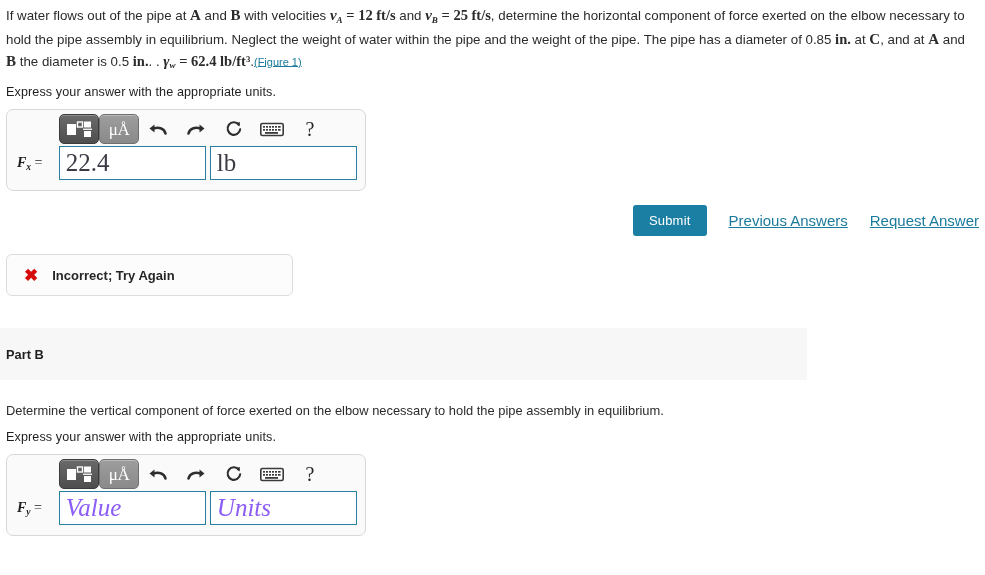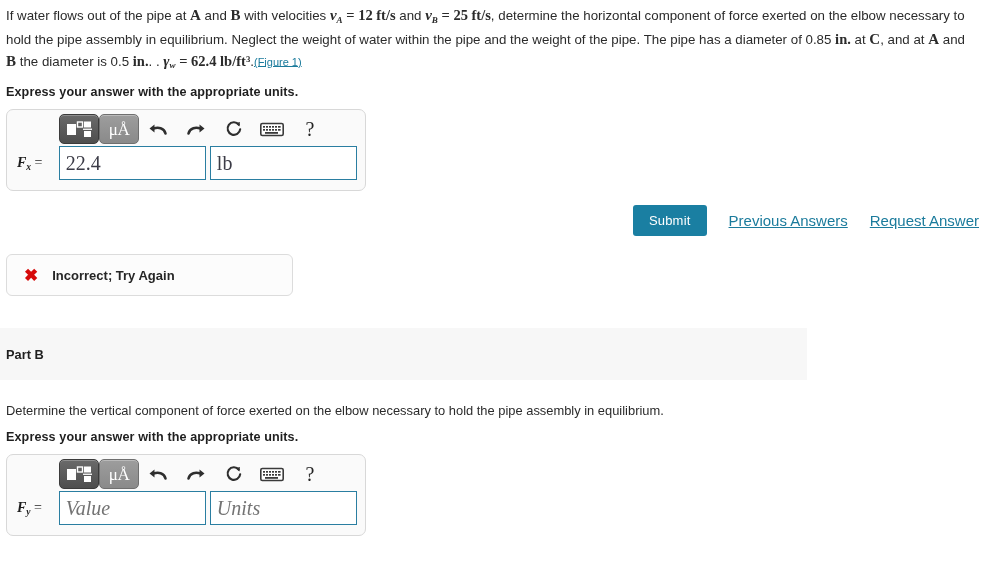--- a/index.html
+++ b/index.html
@@ -27,21 +27,21 @@
   .mathnum { font-family: "Liberation Serif", serif; font-weight: bold; font-size: 14.5px; font-style: normal; }
   .sub { font-size: 0.68em; vertical-align: -0.28em; font-style: italic; }
   .sup { font-size: 0.66em; vertical-align: 0.42em; }
   .figlink {
     color: #1b7b9c; text-decoration: underline; font-size: 11px;
     font-family: "Liberation Sans", sans-serif; cursor: pointer;
   }
 
   .express {
     font-size: 12.6px;
-    font-weight: bold;
+    font-weight: normal;
     color: #1f1f1f;
     padding: 10px 18px 0 6px;
     letter-spacing: 0.1px;
   }
 
   
   .answer-box {
     margin: 10px 6px 0 6px;
     width: 360px;
     border: 1px solid #d8d8d8;
@@ -111,28 +111,28 @@
   .flabel .eq { font-style: normal; font-weight: normal; }
   .finput {
     height: 34px;
     border: 1px solid #2a7ea1;
     background: #ffffff;
     box-sizing: border-box;
     display: flex;
     align-items: center;
     padding-left: 6px;
     font-family: "Liberation Serif", serif;
-    font-size: 20px;
+    font-size: 25px;
     color: #3b3b46;
     cursor: text;
     overflow: hidden;
   }
   .finput.value-field { width: 148px; }
   .finput.units-field { width: 148px; margin-left: 4px; }
-  .finput.placeholder { color: #737373; font-style: italic; }
+  .finput.placeholder { color: #8b5cf6; font-style: italic; }
 
   
   .actions {
     display: flex;
     align-items: center;
     margin: 14px 6px 0 6px;
     justify-content: flex-end;
   }
   .submit-btn {
     background: #1a7fa2;

